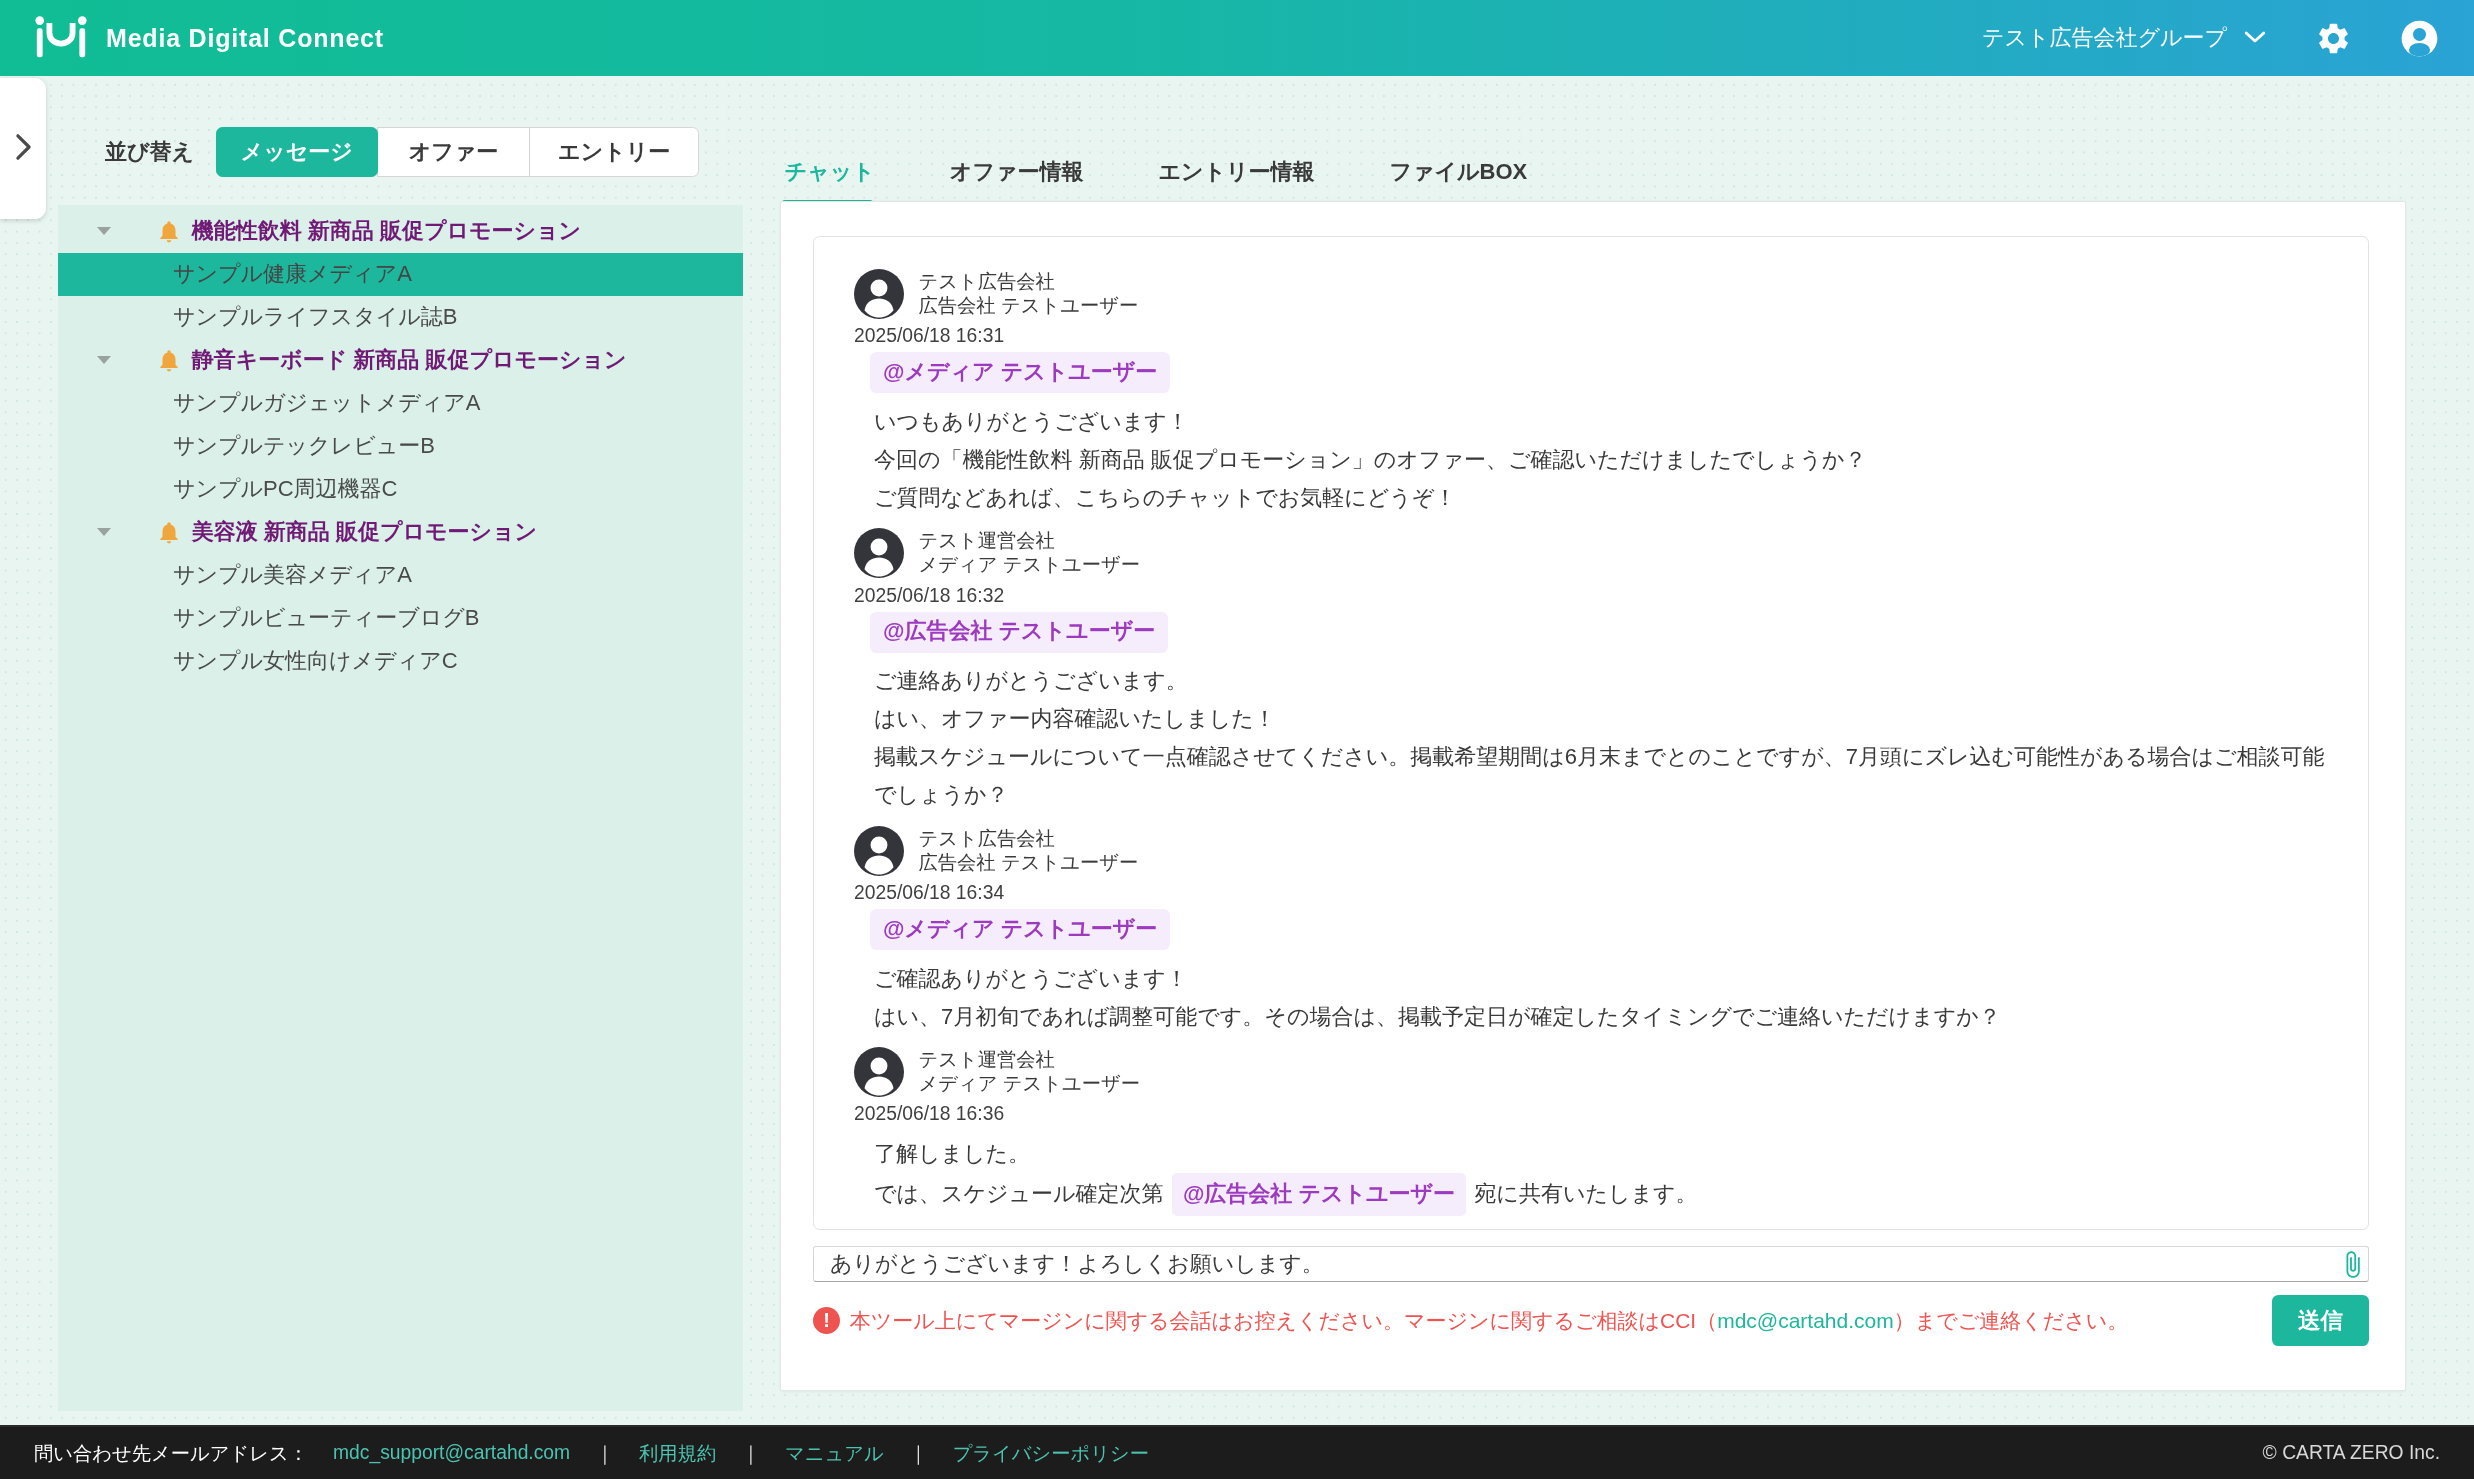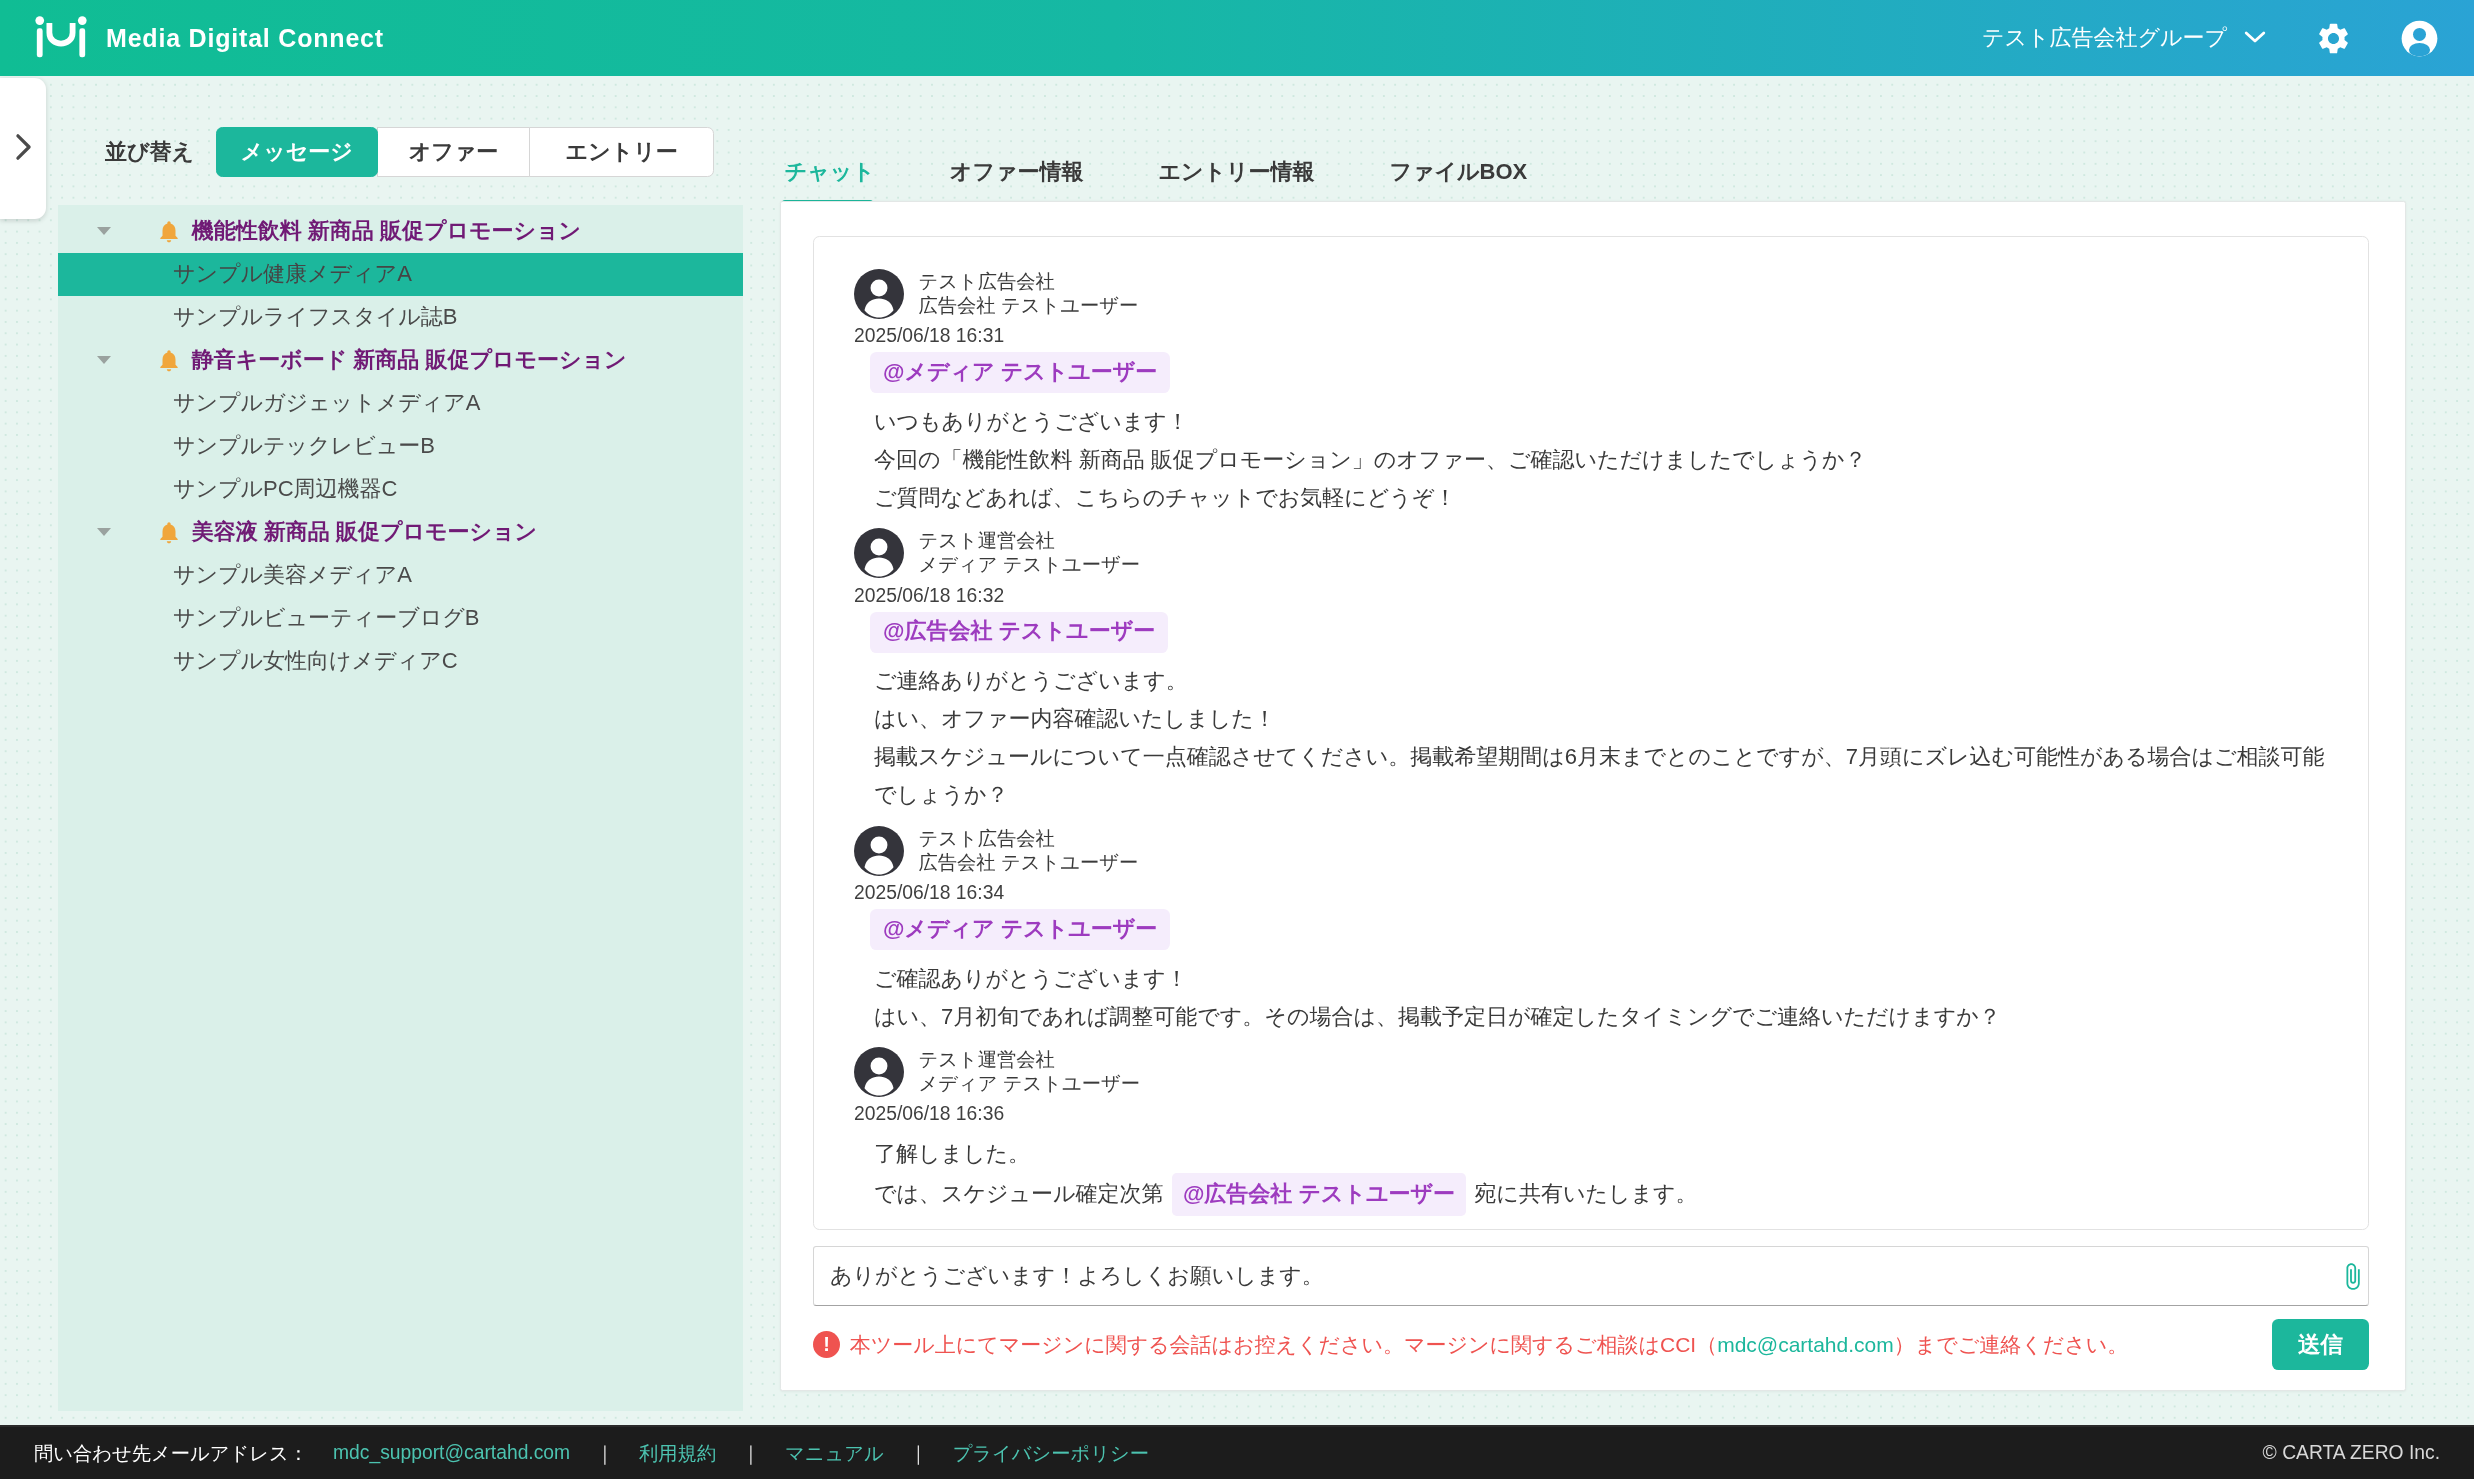--- a/index.html
+++ b/index.html
@@ -23,21 +23,21 @@
     border-radius:0 11.3px 11.3px 0; box-shadow:0 1.6px 4.8px rgba(0,0,0,.14); display:flex; align-items:center; justify-content:center; cursor:pointer; }
 
   .sort-row { position:absolute; left:58px; top:50px; display:flex; align-items:center; height:51px; }
   .sort-label { margin-left:47px; font-size:22px; font-weight:600; color:#3a3a3a;text-align:right; }
   .segmented { display:flex; margin-left:22.5px; }
   .seg-btn { height:50px; display:flex; align-items:center; justify-content:center; font-size:22px; font-weight:bold;
     background:#fff; border:0.8px solid #d6d6d6; color:#3a3a3a; cursor:pointer; margin-left:-0.8px; }
   .seg-btn.first { border-radius:6.4px 0 0 6.4px; }
   .seg-btn.last  { border-radius:0 6.4px 6.4px 0; }
   .seg-btn.active { background:#1cb79c; border-color:#1cb79c; color:#fff; border-radius:6.4px; z-index:2; }
-  .seg-w1{width:162px;} .seg-w2{width:153px;} .seg-w3{width:185px;}
+  .seg-w1{width:162px;} .seg-w2{width:153px;} .seg-w3{width:170px;}
 
   .tree-panel { position:absolute; left:58px; top:129px; width:685px; height:1206px; background:#daf0e9; padding-top:4.8px; }
   .tree-group { height:43px; display:flex; align-items:center; padding-left:39px; cursor:pointer; }
   .caret { width:0; height:0; border-left:7.2px solid transparent; border-right:7.2px solid transparent; border-top:8.8px solid #9aa29f; }
   .tree-group .bell { margin-left:45px; display:flex; }
   .tree-group .g-label { margin-left:9.7px; font-size:22px; font-weight:600; color:#701a75; }
   .tree-child { height:43px; display:flex; align-items:center; padding-left:115px; font-size:22px; color:#4a4a4a; cursor:pointer; }
   .tree-child.selected { background:#1cb79c; color:#454545; font-weight:500; }
 
   
@@ -57,21 +57,21 @@
   .msg-head { display:flex; gap:14.5px; }
   .avatar { width:50px; height:50px; flex:0 0 50px; }
   .msg-names { font-size:19.3px; line-height:24px; color:#3a3a3a; padding-top:0.8px; }
   .msg-time { font-size:19.3px; color:#3f3f3f; margin-top:6.4px; }
   .mention-chip { display:inline-block; margin:4.8px 0 0 16px; padding:4.8px 13px 6.4px; background:#f5edfc; border-radius:6.4px;
     color:#9d3bbf; font-size:22px; font-weight:600; cursor:pointer; }
   .msg-lines { margin:9.7px 0 0 20px; font-size:22px; line-height:38px; color:#3a3a3a; }
   .mention-inline { display:inline-block; background:#f5edfc; border-radius:4.8px; padding:1.6px 11.3px 3.2px;
     color:#9d3bbf; font-weight:600; margin:0 8px; cursor:pointer; }
 
-  .input-row { margin:16px 36px 0 32px; height:60px; border:0.8px solid #d6d6d6; border-bottom:1.6px solid #a3a3a3;
+  .input-row { margin:16px 36px 0 32px; height:36px; border:0.8px solid #d6d6d6; border-bottom:1.6px solid #a3a3a3;
     border-radius:3.2px; display:flex; align-items:center; padding:0 1px 0 16px; background:#fff; }
   .chat-input { flex:1; border:none; outline:none; font-size:22px; color:#3a3a3a;
     font-family:"Liberation Sans","DejaVu Sans",sans-serif; background:transparent; }
   .attach-btn { cursor:pointer; display:flex; align-items:center; }
 
   .warning-row { margin:13px 36px 0 32px; display:flex; align-items:center; }
   .warning-left { display:flex; align-items:center; gap:9.7px; }
   .warn-icon { width:27px; height:27px; border-radius:50%; background:#ef5350; color:#fff; font-size:20px; font-weight:bold;
     display:flex; align-items:center; justify-content:center; flex:0 0 27px; }
   .warn-text { font-size:21px; color:#ef5350; }

